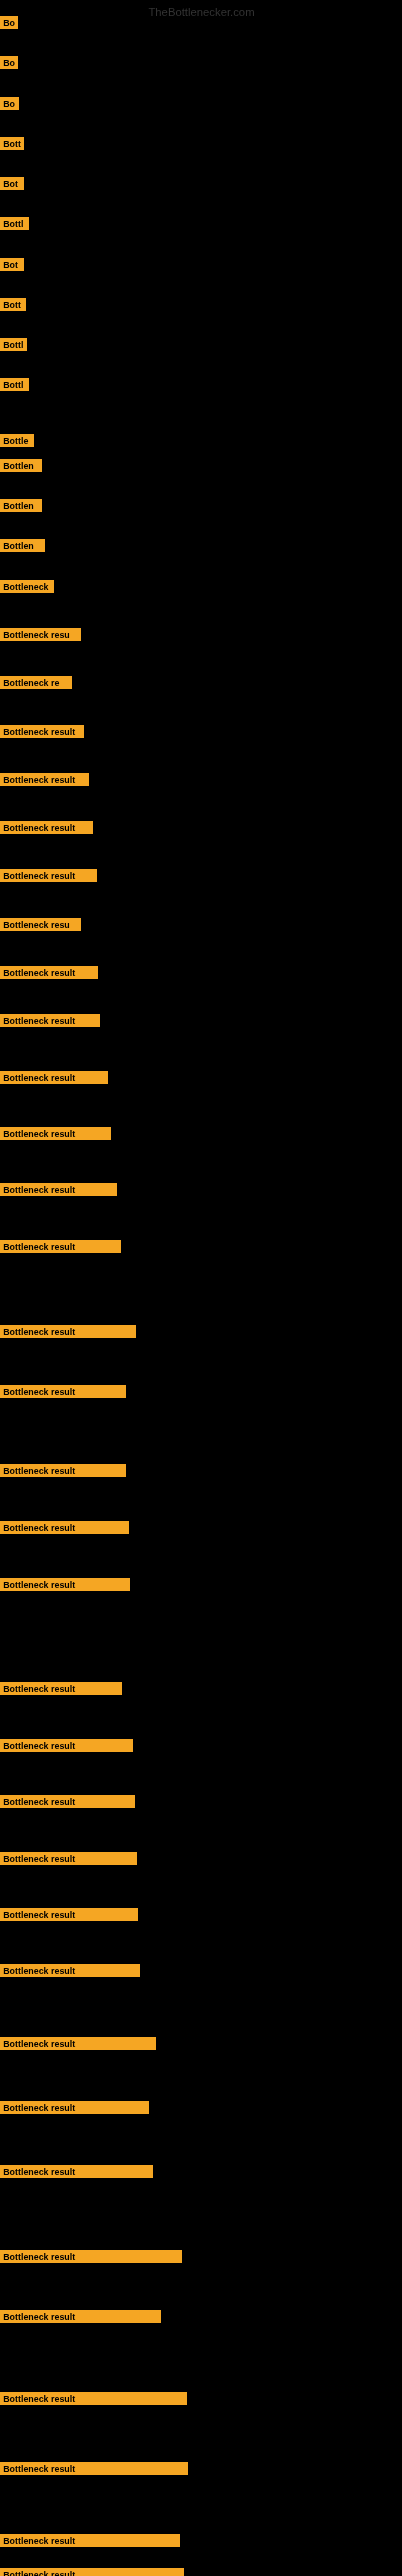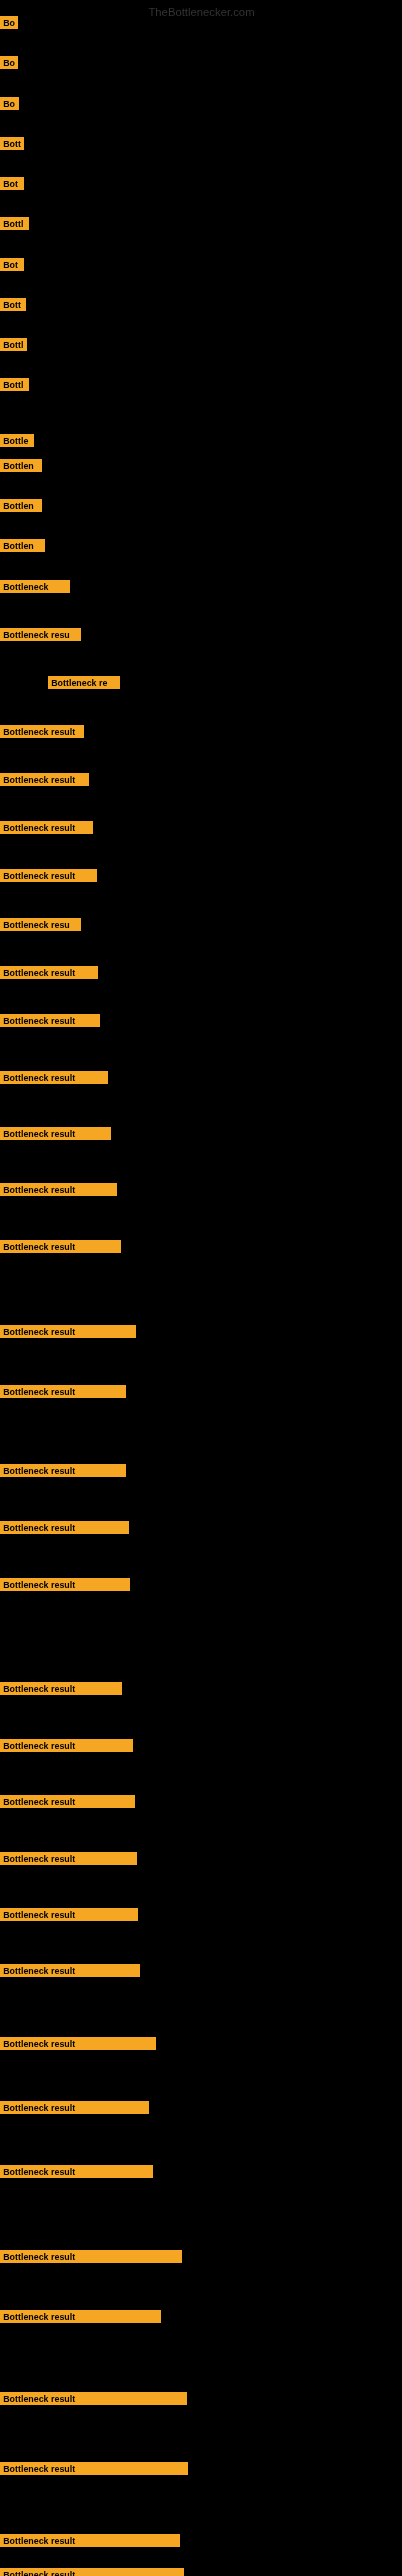--- a/index.html
+++ b/index.html
@@ -51,23 +51,23 @@
 <div class="bottleneck-item" style="top: 177px;"><span class="bottleneck-label" style="width: 24px;">Bot</span></div>
 <div class="bottleneck-item" style="top: 217px;"><span class="bottleneck-label" style="width: 29px;">Bottl</span></div>
 <div class="bottleneck-item" style="top: 258px;"><span class="bottleneck-label" style="width: 24px;">Bot</span></div>
 <div class="bottleneck-item" style="top: 298px;"><span class="bottleneck-label" style="width: 26px;">Bott</span></div>
 <div class="bottleneck-item" style="top: 338px;"><span class="bottleneck-label" style="width: 27px;">Bottl</span></div>
 <div class="bottleneck-item" style="top: 378px;"><span class="bottleneck-label" style="width: 29px;">Bottl</span></div>
 <div class="bottleneck-item" style="top: 434px;"><span class="bottleneck-label" style="width: 34px;">Bottle</span></div>
 <div class="bottleneck-item" style="top: 459px;"><span class="bottleneck-label" style="width: 42px;">Bottlen</span></div>
 <div class="bottleneck-item" style="top: 499px;"><span class="bottleneck-label" style="width: 42px;">Bottlen</span></div>
 <div class="bottleneck-item" style="top: 539px;"><span class="bottleneck-label" style="width: 45px;">Bottlen</span></div>
-<div class="bottleneck-item" style="top: 580px;"><span class="bottleneck-label" style="width: 70px;">Bottleneck</span></div>
+<div class="bottleneck-item" style="top: 580px;"><span class="bottleneck-label" style="width: 54px;">Bottleneck</span></div>
 <div class="bottleneck-item" style="top: 628px;"><span class="bottleneck-label" style="width: 81px;">Bottleneck resu</span></div>
-<div class="bottleneck-item" style="top: 676px; padding-left: 48px;"><span class="bottleneck-label" style="width: 72px;">Bottleneck re</span></div>
+<div class="bottleneck-item" style="top: 676px;"><span class="bottleneck-label" style="width: 72px;">Bottleneck re</span></div>
 <div class="bottleneck-item" style="top: 725px;"><span class="bottleneck-label" style="width: 84px;">Bottleneck result</span></div>
 <div class="bottleneck-item" style="top: 773px;"><span class="bottleneck-label" style="width: 89px;">Bottleneck result</span></div>
 <div class="bottleneck-item" style="top: 821px;"><span class="bottleneck-label" style="width: 93px;">Bottleneck result</span></div>
 <div class="bottleneck-item" style="top: 869px;"><span class="bottleneck-label" style="width: 97px;">Bottleneck result</span></div>
 <div class="bottleneck-item" style="top: 918px;"><span class="bottleneck-label" style="width: 81px;">Bottleneck resu</span></div>
 <div class="bottleneck-item" style="top: 966px;"><span class="bottleneck-label" style="width: 98px;">Bottleneck result</span></div>
 <div class="bottleneck-item" style="top: 1014px;"><span class="bottleneck-label" style="width: 100px;">Bottleneck result</span></div>
 <div class="bottleneck-item" style="top: 1071px;"><span class="bottleneck-label" style="width: 108px;">Bottleneck result</span></div>
 <div class="bottleneck-item" style="top: 1127px;"><span class="bottleneck-label" style="width: 111px;">Bottleneck result</span></div>
 <div class="bottleneck-item" style="top: 1183px;"><span class="bottleneck-label" style="width: 117px;">Bottleneck result</span></div>

